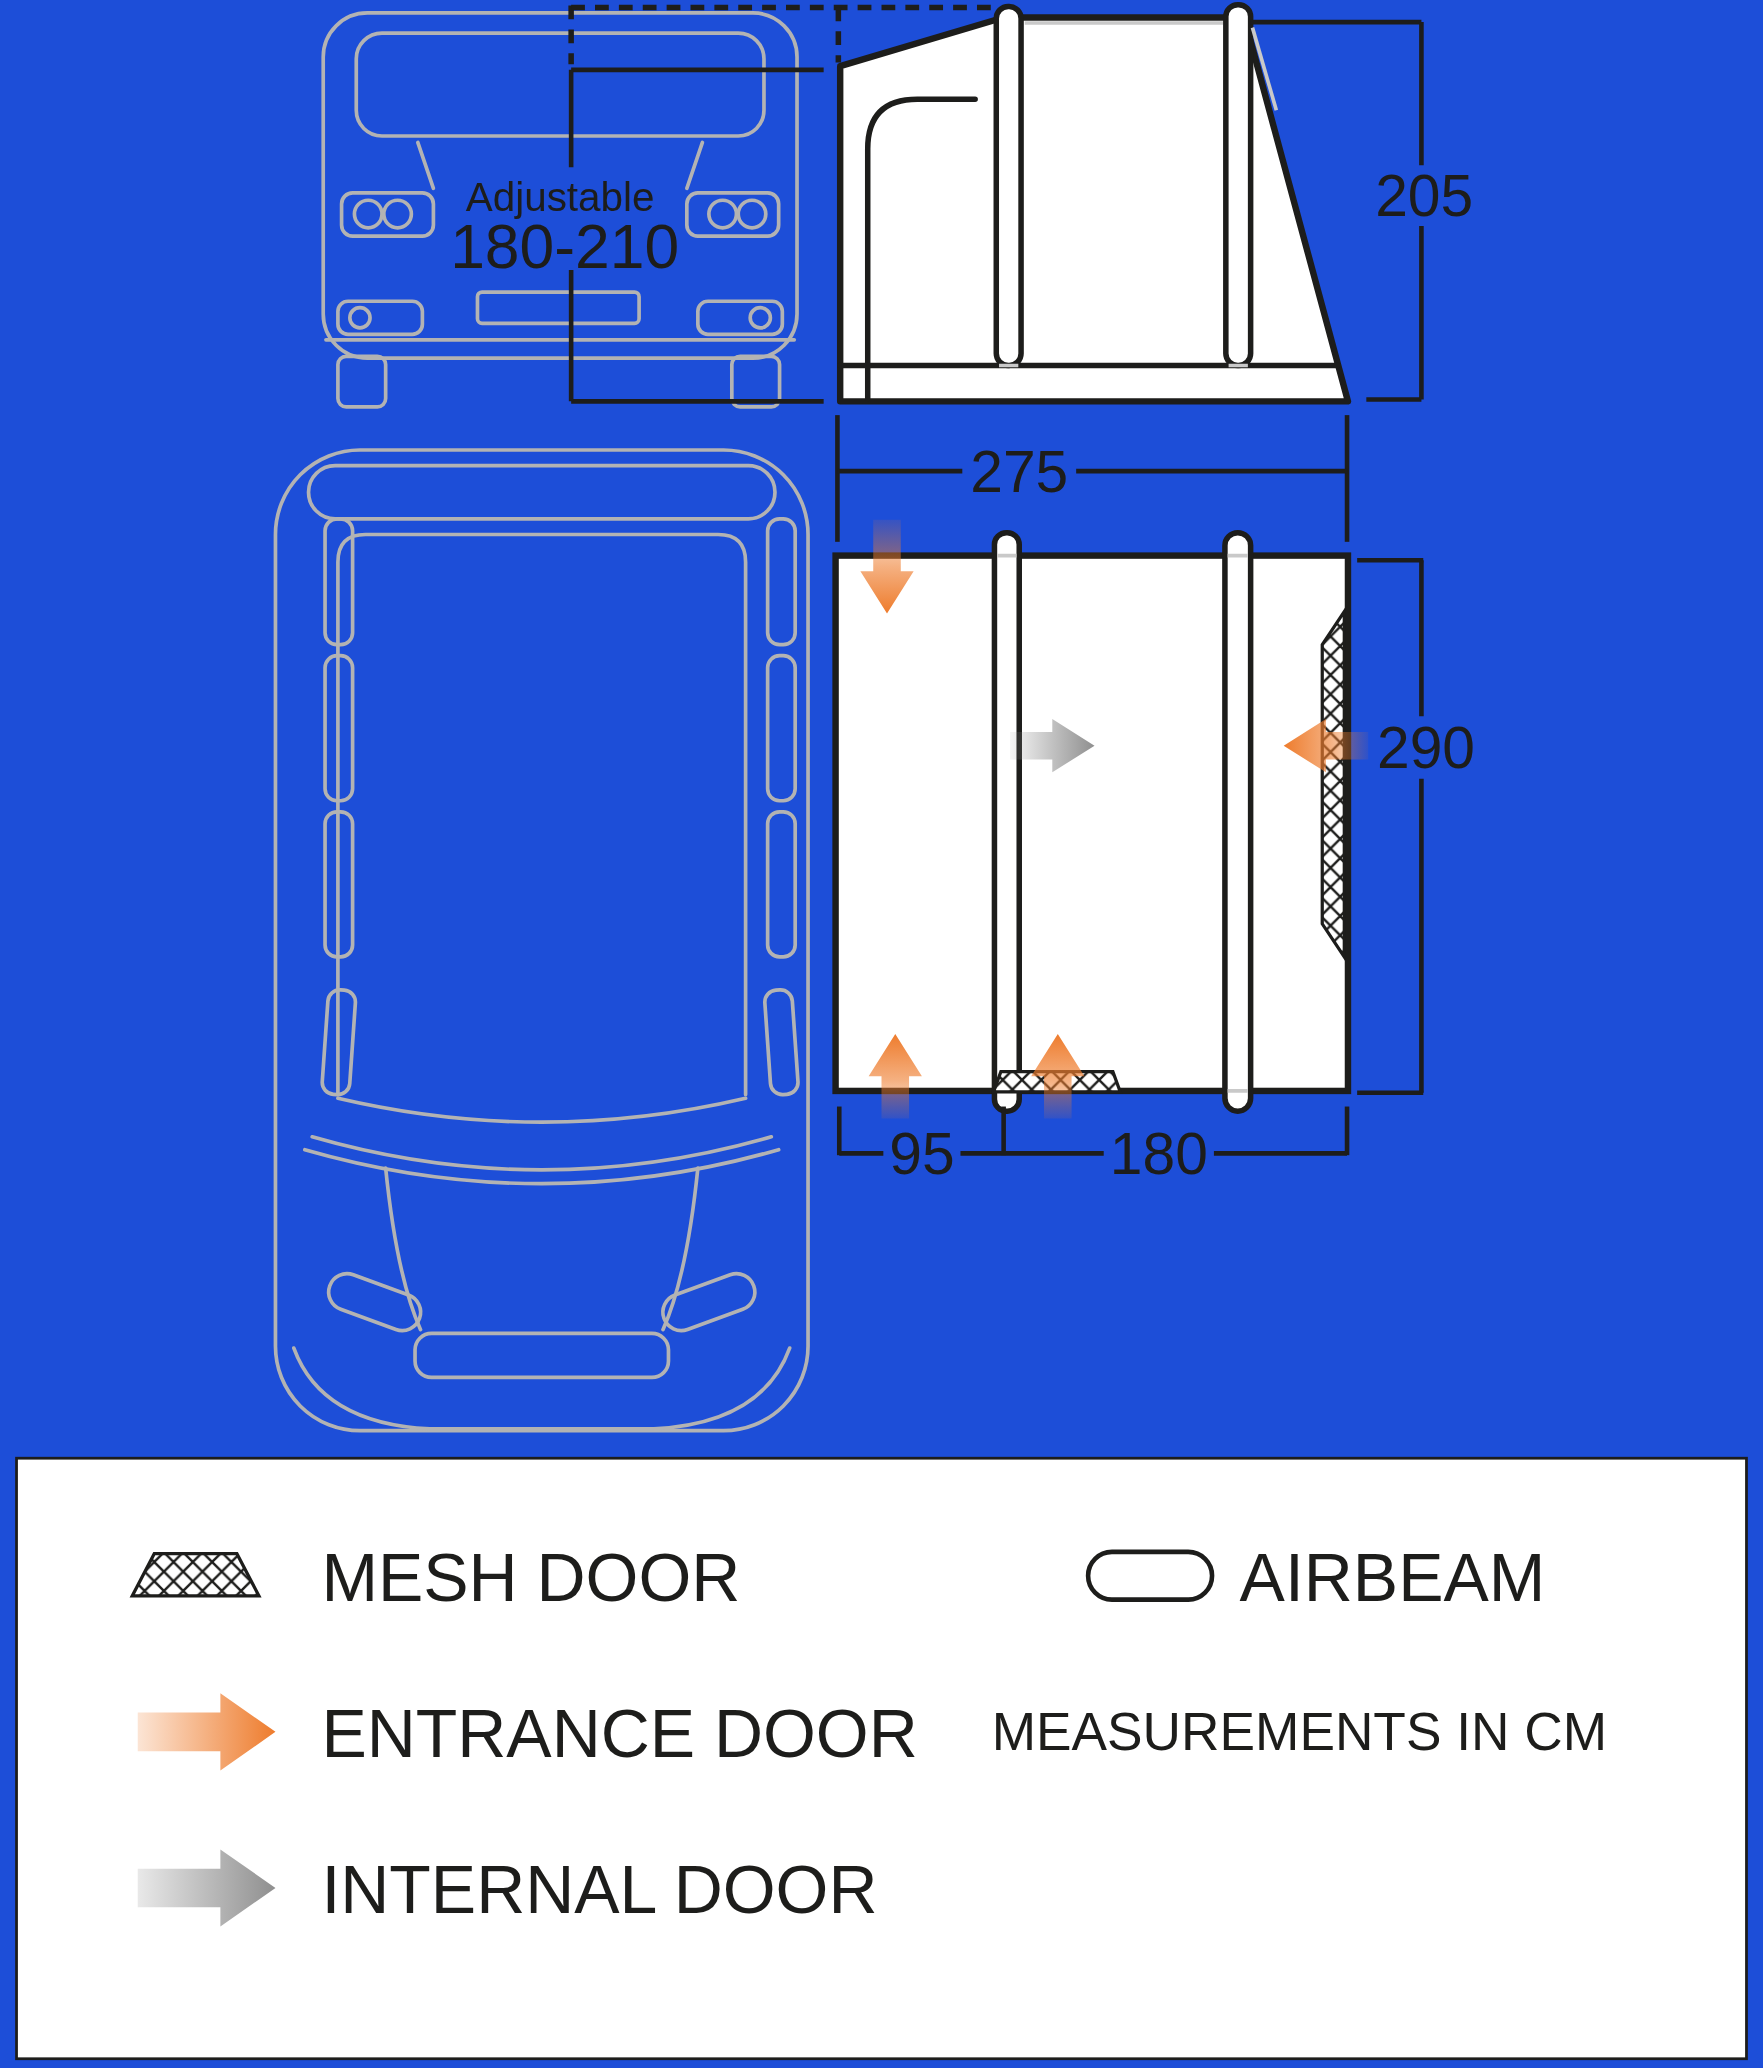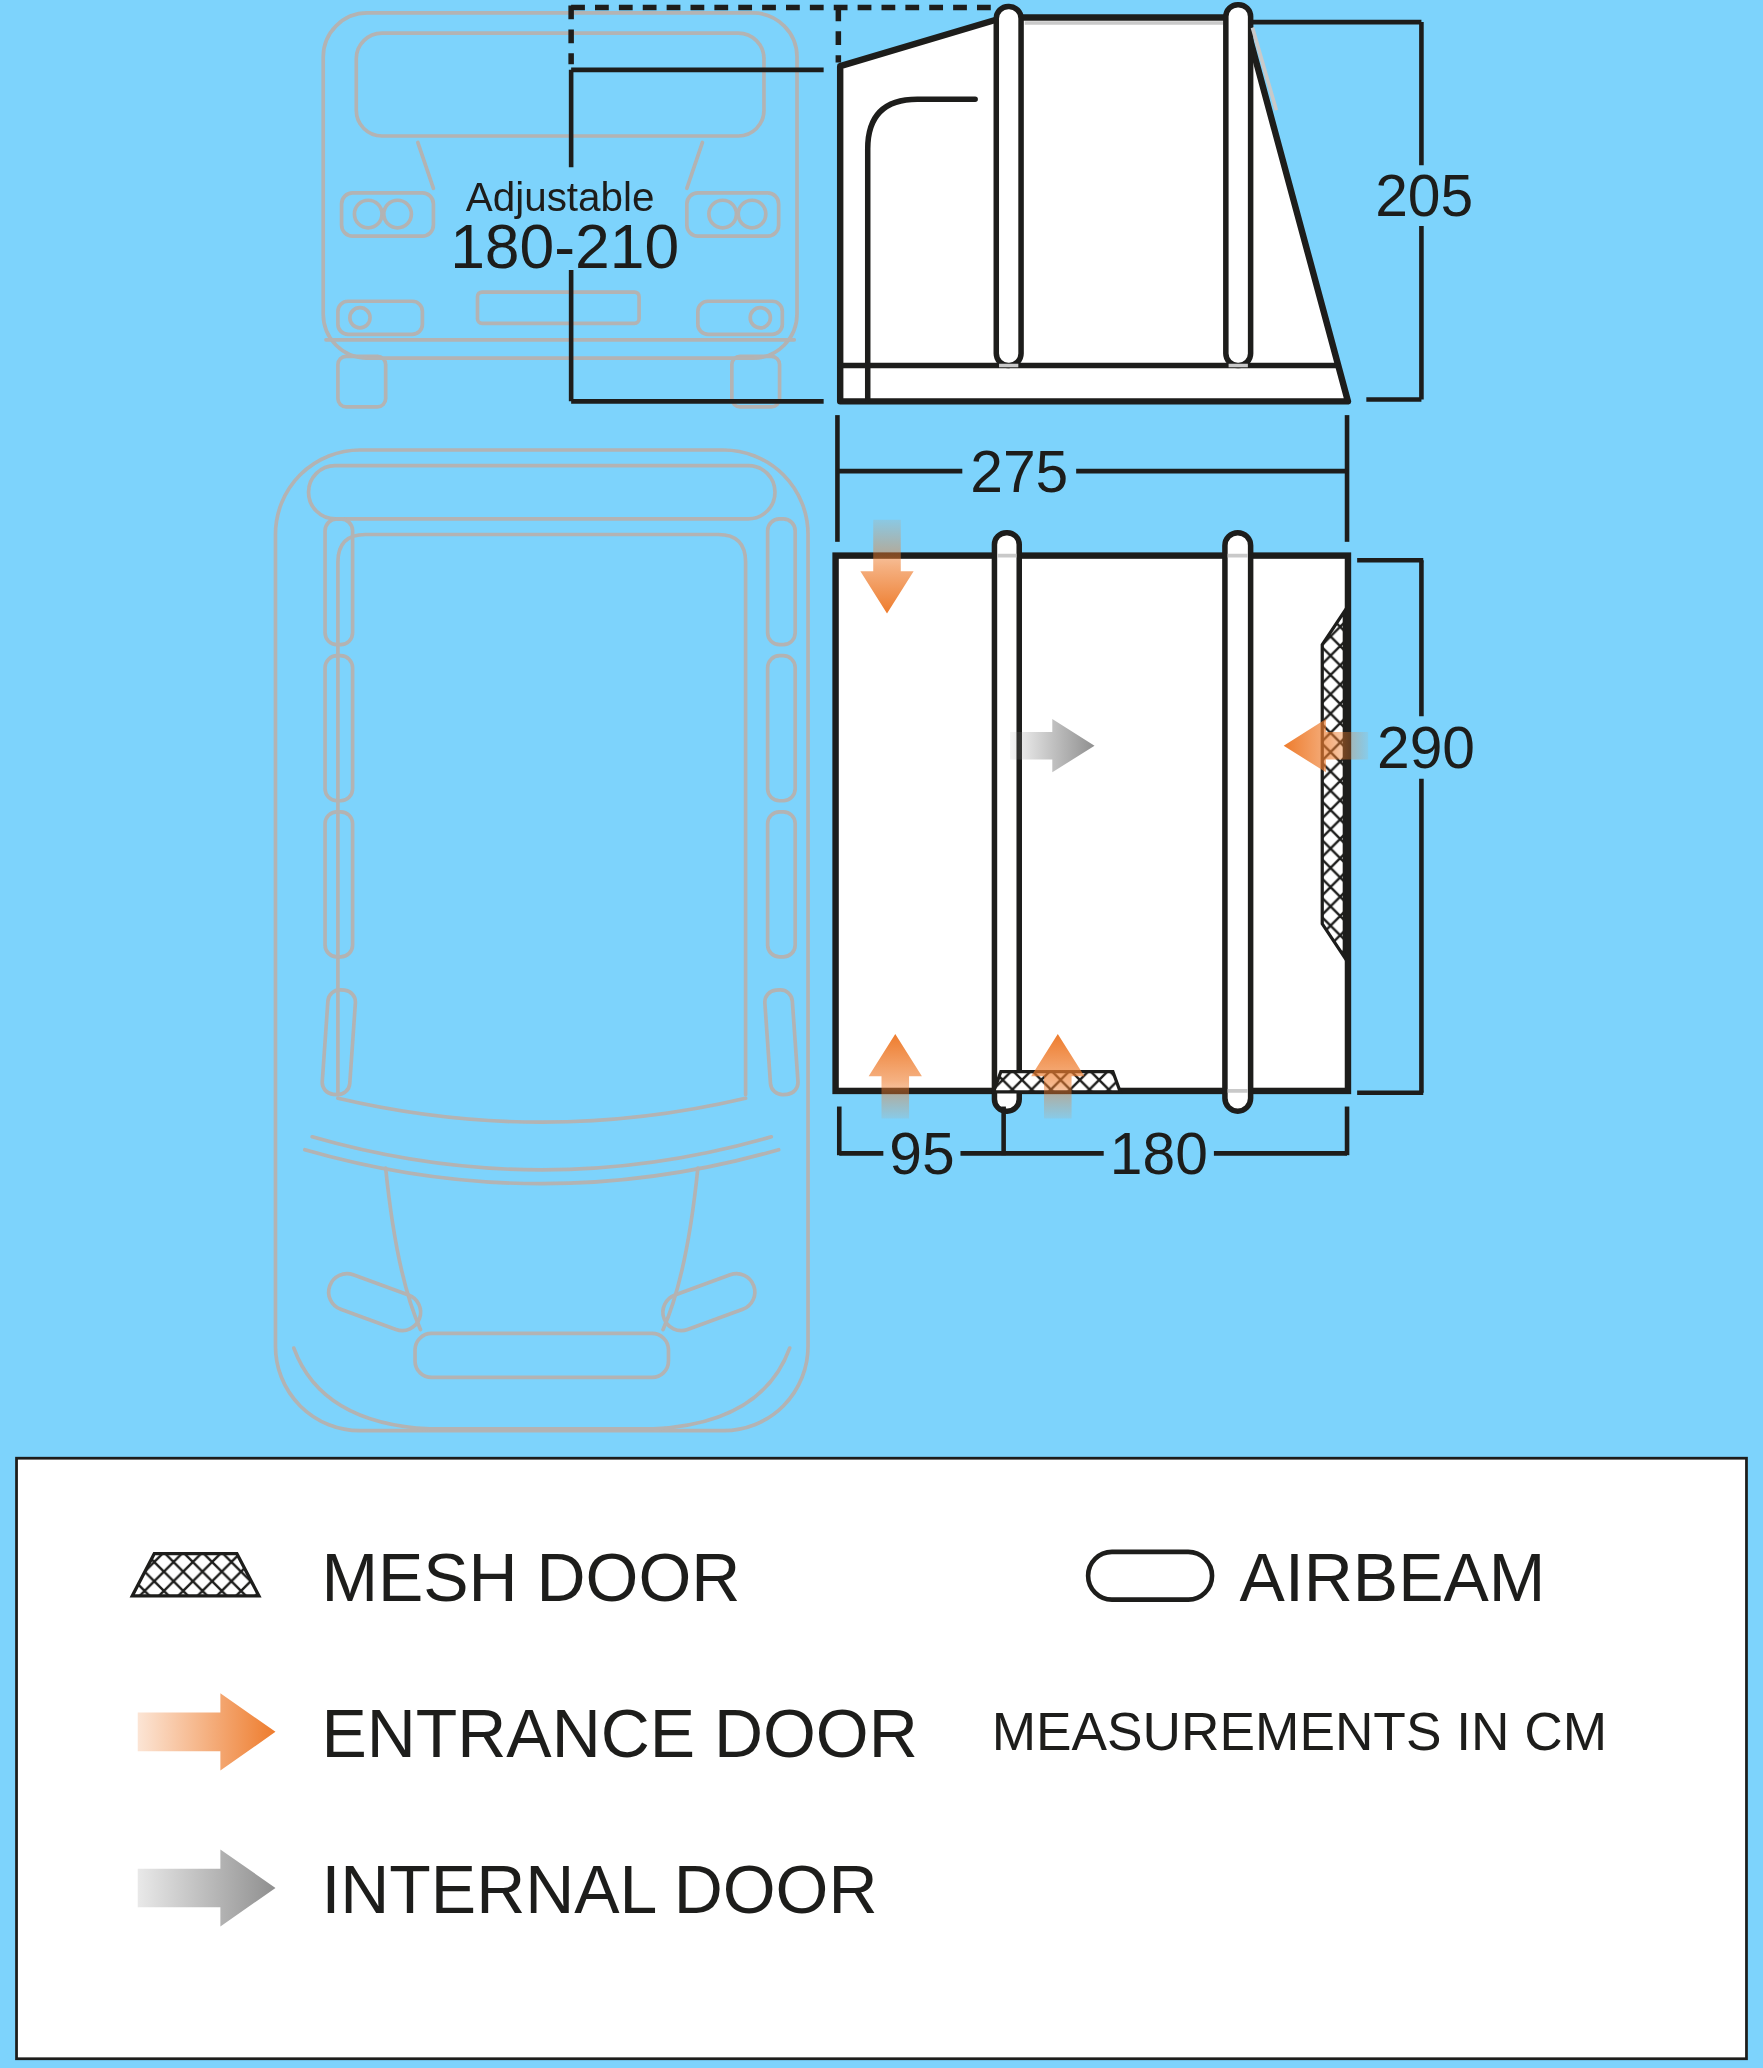--- a/index.html
+++ b/index.html
@@ -1,16 +1,16 @@
 <!DOCTYPE html>
 <html style="font-size:14.7px"><head>
 <meta charset="utf-8">
 <style>
   html,body{margin:0;padding:0;background:#ffffff;}
-  .page{position:relative;width:1763px;height:2068px;background:#7dd3fc;overflow:hidden;
+  .page{position:relative;width:1763px;height:2068px;background:#1d4ed8;overflow:hidden;
         font-family:"Liberation Sans", sans-serif;}
   svg{position:absolute;left:0;top:0;}
   
   .outline{fill:#ffffff;stroke:#1d1d1b;stroke-width:7;stroke-linejoin:round;}
   .med{stroke:#1d1d1b;stroke-width:6;fill:none;stroke-linecap:round;}
   .dim{stroke:#1d1d1b;stroke-width:5;fill:none;}
   .dash{stroke:#1d1d1b;stroke-width:6;fill:none;stroke-dasharray:15 11;}
   .gray{stroke:#b3b3b3;stroke-width:4;fill:none;stroke-linecap:round;}
   .tube{fill:#ffffff;stroke:#1d1d1b;stroke-width:6;}
   .shadow{stroke:#c9c9c9;stroke-width:4;fill:none;}

